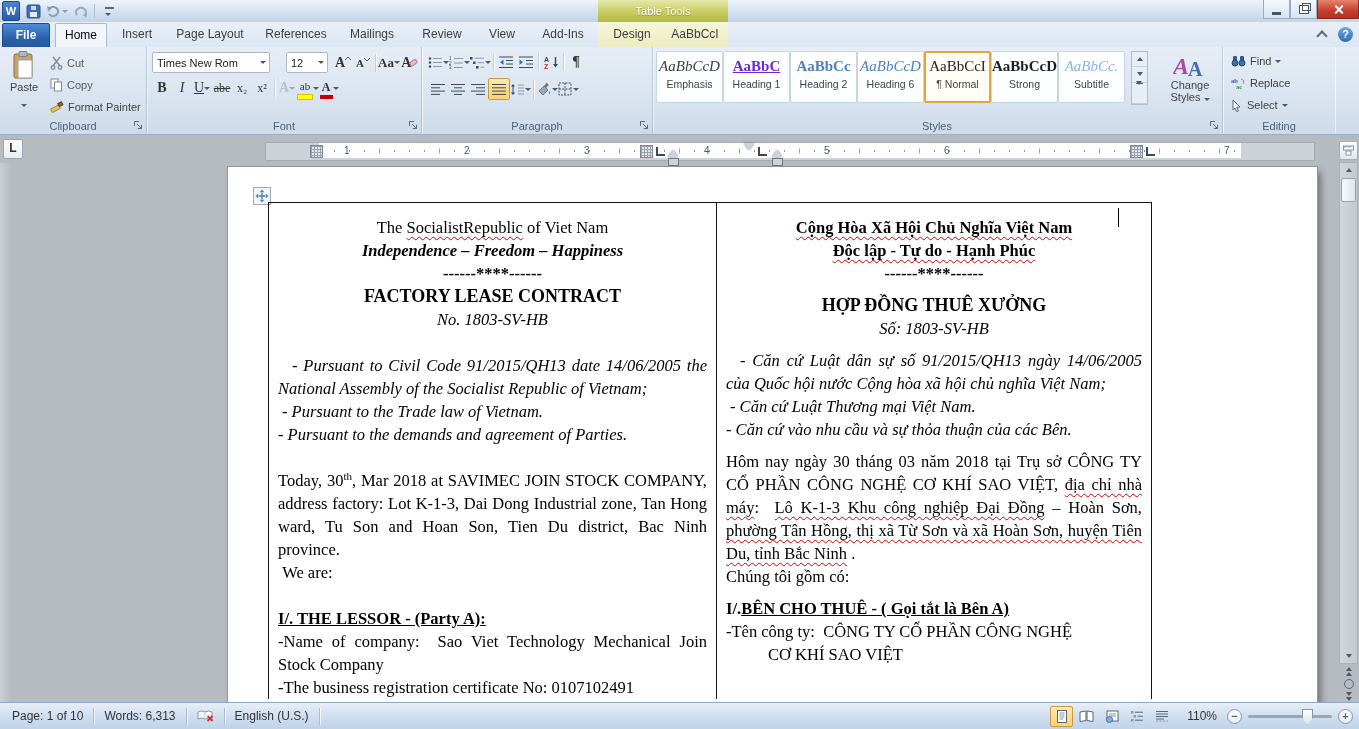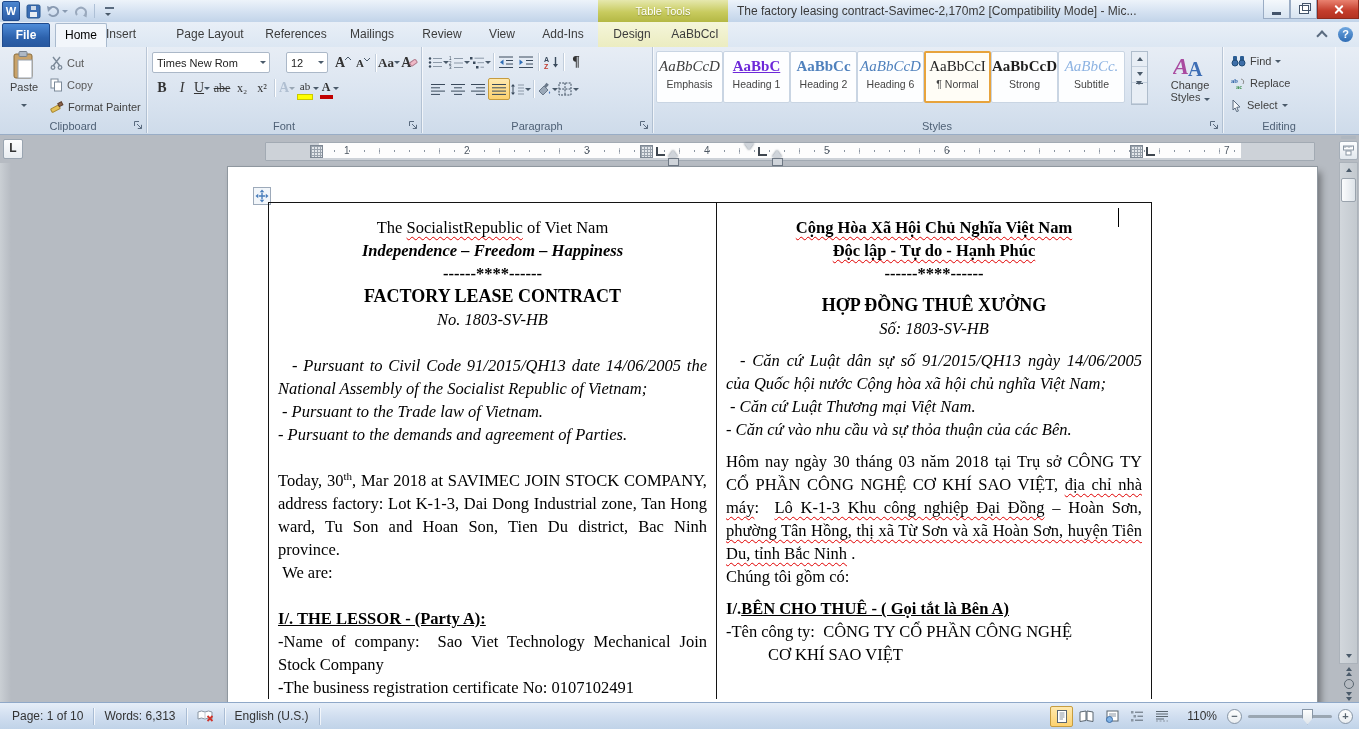--- a/index.html
+++ b/index.html
@@ -195,39 +195,38 @@
             <path d="M12.5 12.5 L9 10.5 L13 8 Z" fill="#9AA9BD"></path>
           </svg>
       </div>
       <div class="qsep"></div>
       <div class="qbtn">
         <div style="width:9px;height:2px;background:#5A6B7F;position:relative;top:-3px"></div>
           <span class="ddt" style="margin-left:-9px;position:relative;top:3px"></span>
       </div>
     </div>
     <div class="ctx-badge">Table Tools</div>
-    <div class="wtitle">The factory leasing contract-Savimec-2,170m2 [Compatibility Mode]  -  Mic...</div>
     <div class="winbtns">
       <div class="winbtn">
           <span class="ic-min"></span>
         </div>
       <div class="winbtn">
           <span class="ic-restore"></span>
         </div>
       <div class="winbtn close">
           <span class="ic-x"></span>
         </div>
     </div>
   </div>
 
   <div class="tabrow">
     <div class="ctxpatch"></div>
     <div class="tab tab-file" style="left:2px;width:46px;">File</div>
     <div class="tab tab-active" style="left:55px;width:50px;">Home</div>
-    <div class="tab" style="left:96px;width:50px;">Insert</div>
+    <div class="tab" style="left:112px;width:50px;">Insert</div>
     <div class="tab" style="left:166px;width:88px;">Page Layout</div>
     <div class="tab" style="left:258px;width:76px;">References</div>
     <div class="tab" style="left:340px;width:64px;">Mailings</div>
     <div class="tab" style="left:412px;width:60px;">Review</div>
     <div class="tab" style="left:478px;width:48px;">View</div>
     <div class="tab" style="left:530px;width:66px;">Add-Ins</div>
     <div class="tab" style="left:602px;width:60px;">Design</div>
     <div class="tab" style="left:666px;width:58px;">AaBbCcI</div>
     <div class="collapse-btn">
         <div class="chev-up"></div>

